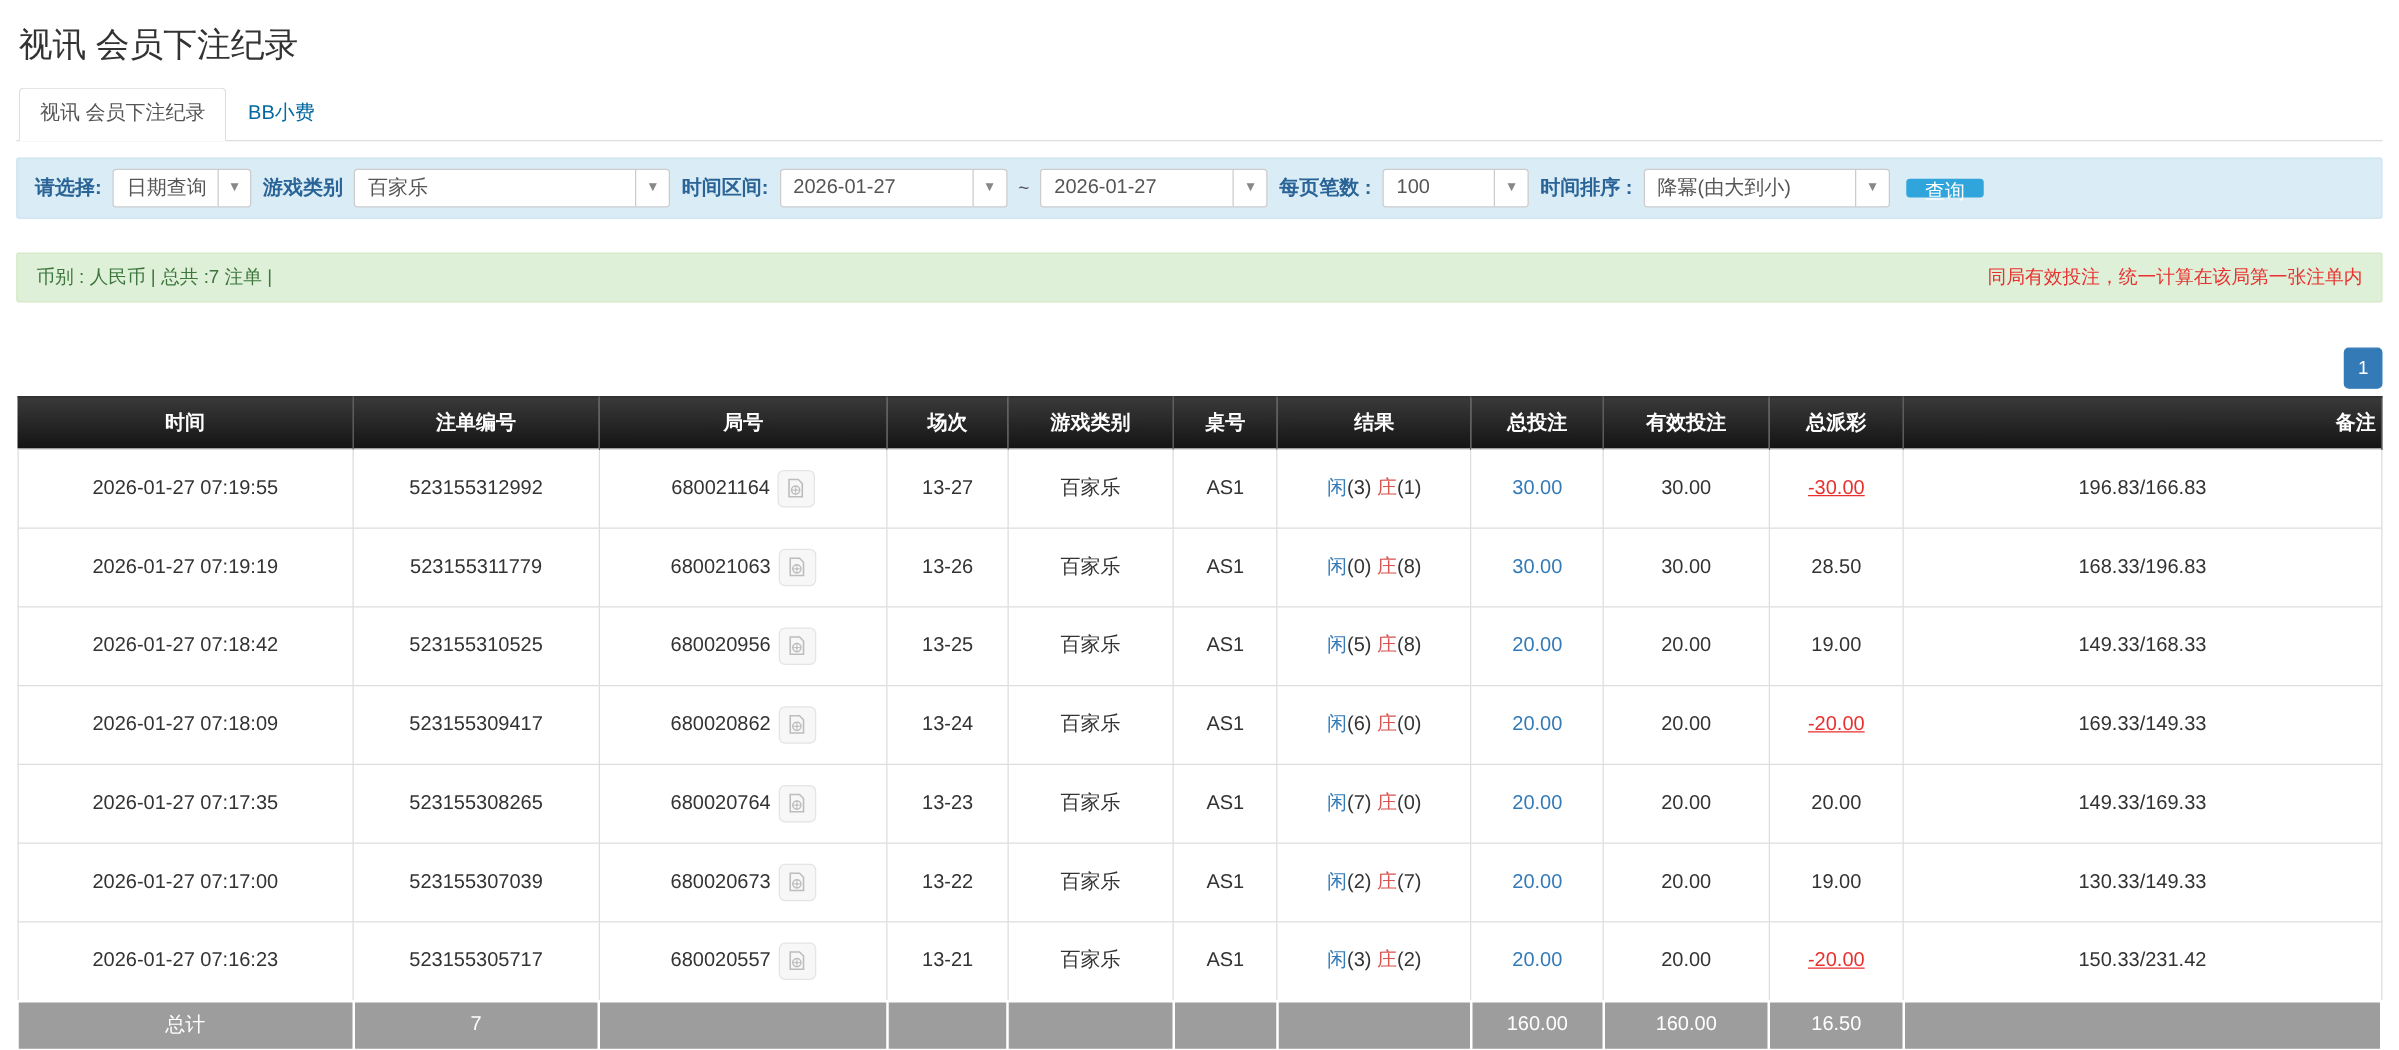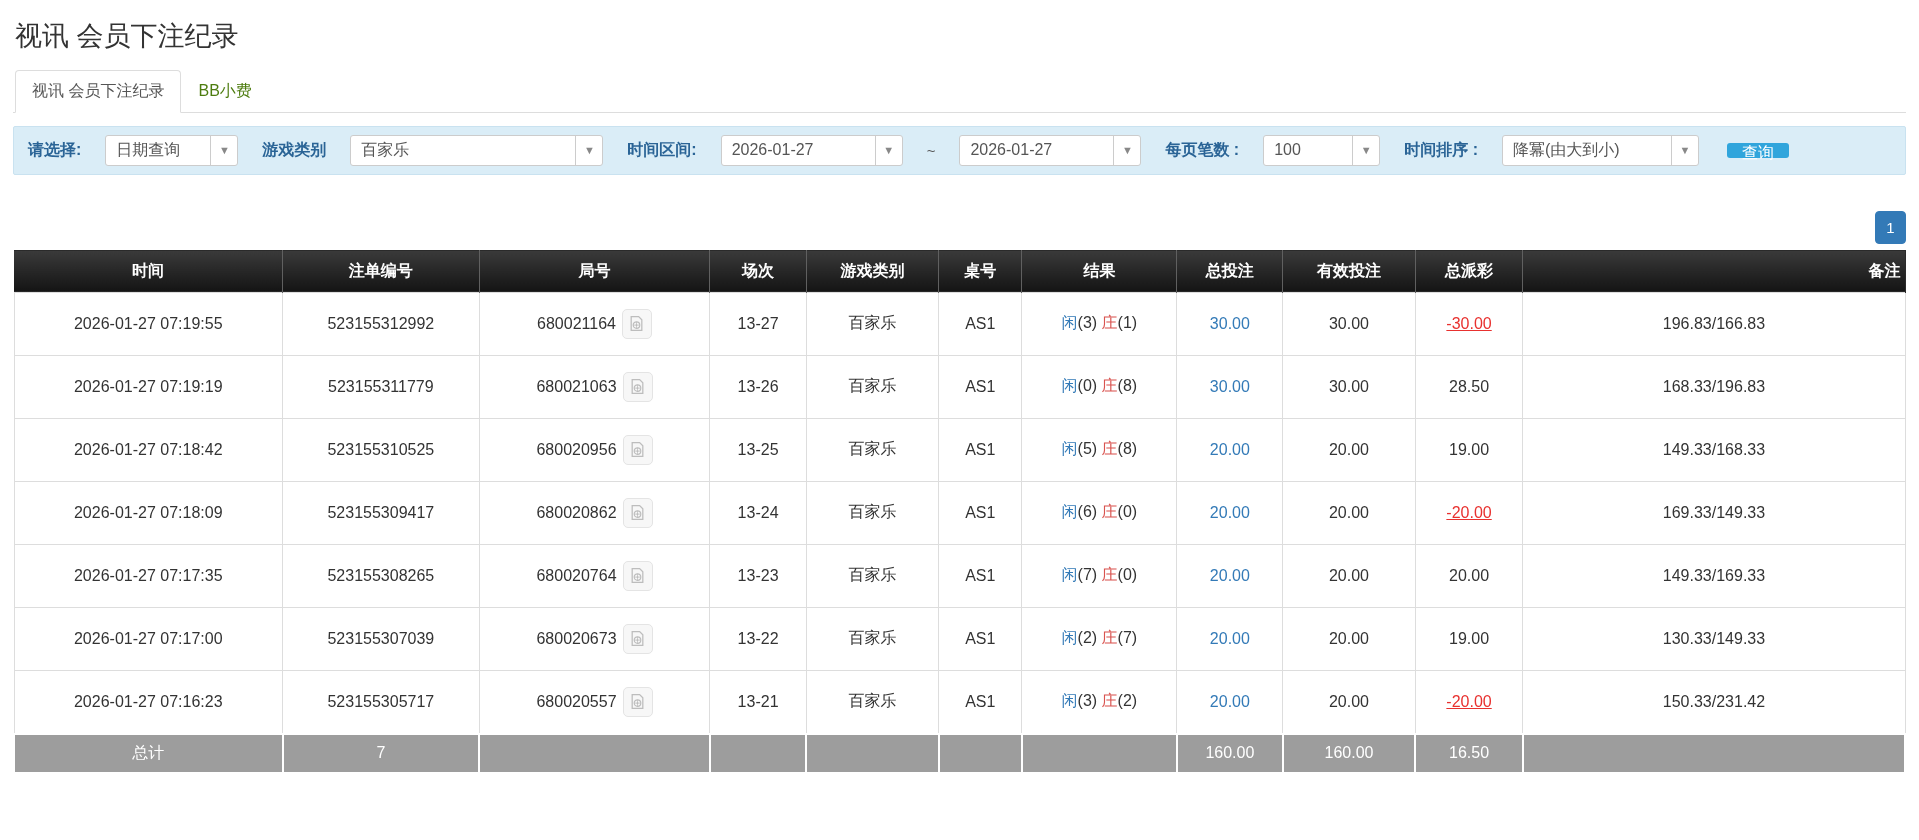--- a/index.html
+++ b/index.html
@@ -8,33 +8,33 @@
   .page { padding:14px 13px 0 13px; }
 
   
   .page-title { font-size:27px; color:#333; font-weight:400; margin:4px 0 16px 2px; }
 
   
   .tabs { border-bottom:1px solid #ddd; display:flex; padding-left:2px; }
   .tab { font-size:16px; padding:10px 16px; margin-bottom:-1px; cursor:pointer; line-height:1.3; }
   .tab.active { color:#555; background:#fff; border:1px solid #ddd; border-bottom:1px solid #fff;
                 border-radius:4px 4px 0 0; }
-  .tab.inactive { color:#4d7c0f; border:1px solid transparent; }
+  .tab.inactive { color:#0369a1; border:1px solid transparent; }
 
   
   .filter-bar { margin-top:13px; background:#daedf7; border:1px solid #c9e2f0; border-radius:2px;
-                display:flex; align-items:center; gap:24px; padding:8px 14px; height:49px; }
+                display:flex; align-items:center; gap:9px; padding:8px 14px; height:49px; }
   .f-label { font-size:16px; font-weight:bold; color:#2a6496; white-space:nowrap; }
   .combo { background:#fff; border:1px solid #ccc; border-radius:3px; height:31px;
            display:flex; align-items:center; cursor:pointer; }
   .combo .val { font-size:16px; color:#555; padding:0 10px; flex:1 1 auto; white-space:nowrap;
                 overflow:hidden; }
   .combo .arrow { width:27px; align-self:stretch; border-left:1px solid #ccc; display:flex;
                   align-items:center; justify-content:center; color:#888; font-size:11px; }
-  .w-mode { width:133px; } .w-game { width:253px; } .w-date { width:182px; }
+  .w-mode { width:111px; } .w-game { width:253px; } .w-date { width:182px; }
   .w-size { width:117px; } .w-sort { width:197px; }
   .tilde { font-size:15px; color:#555; }
   .search-btn { background:#30a5dc; color:#fff; border:none; border-radius:3px; height:15px;
                 padding:0 15px; font-size:16px; cursor:pointer; margin-left:4px; }
 
   
   .summary-bar { margin-top:27px; background:#dff0d8; border:1px solid #d2e8c2; border-radius:2px;
                  height:40px; display:flex; align-items:center; justify-content:space-between;
                  padding:0 15px; }
   .summary-left { font-size:15px; color:#3c763d; }
@@ -112,20 +112,24 @@
 
     <span class="f-label">时间排序 :</span>
     <div class="combo w-sort">
       <span class="val">降冪(由大到小)</span>
       <span class="arrow">▼</span>
     </div>
 
     <button class="search-btn">查询</button>
   </div>
 
+  <div class="summary-bar">
+    <span class="summary-left">币别 : 人民币 | 总共 :7 注单 |</span>
+    <span class="summary-right">同局有效投注，统一计算在该局第一张注单内</span>
+  </div>
 
   <div class="pager-row top">
     <div class="page-btn">1</div>
   </div>
 
   <table>
     <colgroup>
       <col class="col-time">
         <col class="col-bet">
         <col class="col-round">

